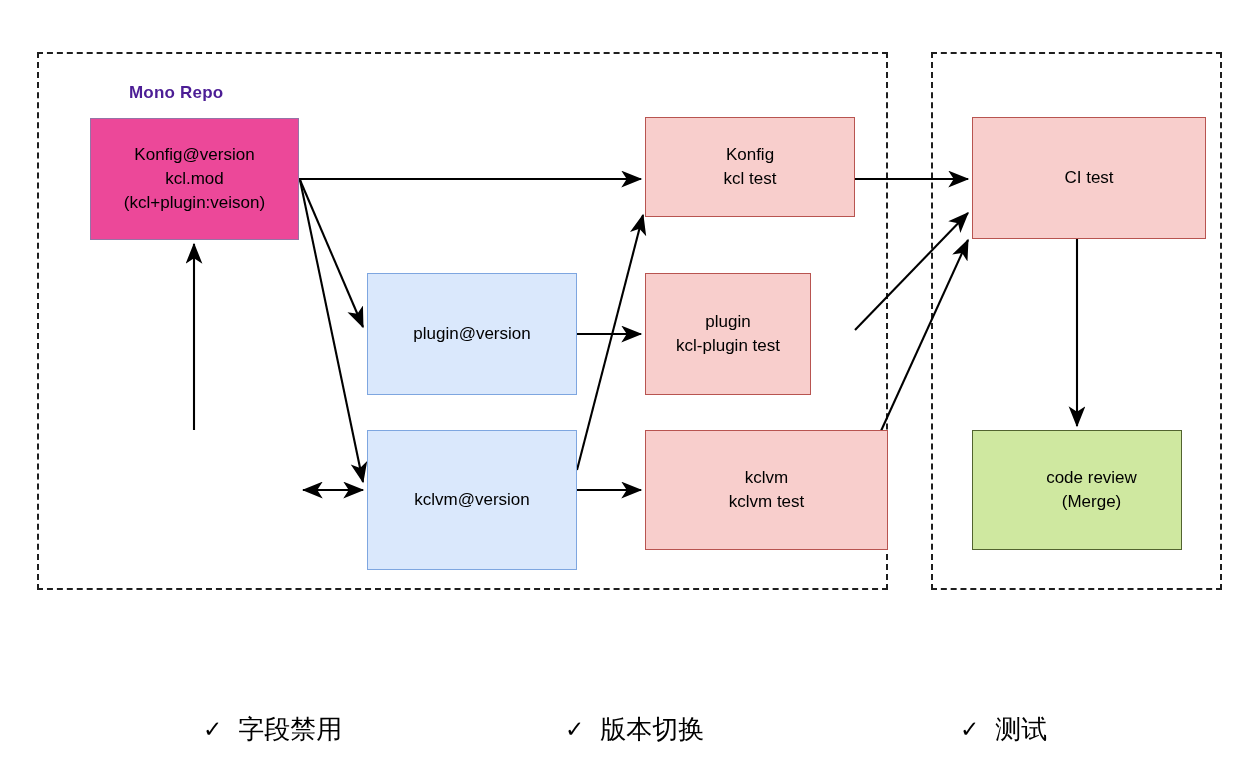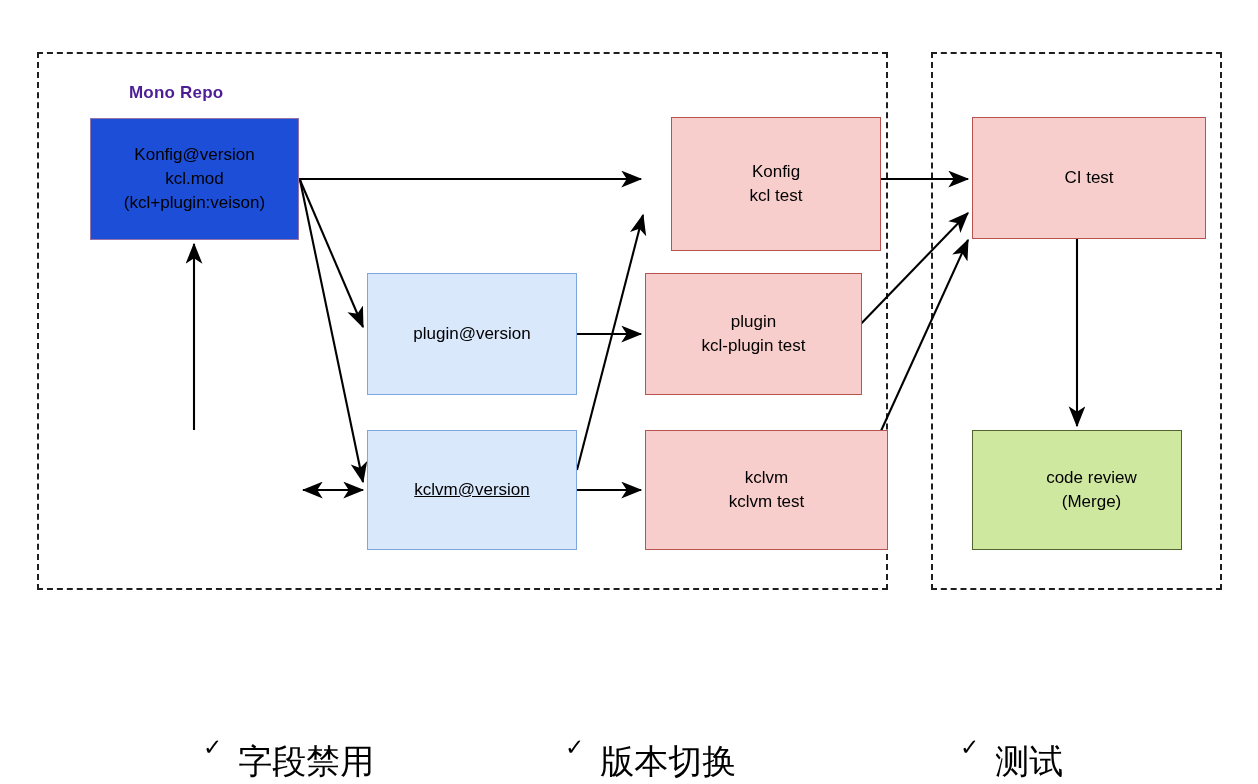--- a/index.html
+++ b/index.html
@@ -49,21 +49,21 @@
     text-align: center;
     font-size: 17px;
     line-height: 1.42;
     color: #000000;
     border-width: 1.6px;
     border-style: solid;
     white-space: pre-line;
     padding: 2px 4px;
   }
   .node-purple {
-    background: #1d4ed8;
+    background: #ec4899;
     border-color: #9673a6;
   }
   .node-blue {
     background: #dae8fc;
     border-color: #7ea6e0;
   }
   .node-red {
     background: #f8cecc;
     border-color: #b85450;
   }
@@ -89,23 +89,22 @@
     gap: 16px;
     font-size: 25px;
     color: #000000;
     white-space: nowrap;
   }
   .legend-check {
     font-size: 23px;
     line-height: 1;
   }
   .legend-label {
-    font-size: 34px;
+    font-size: 26px;
     line-height: 1;
-    margin-top: 28px;
   }
 </style>
 </head>
 <body>
 
 <div id="canvas">
 
   <div class="group-panel" id="panel-mono-repo" style="left: 37px; top: 52px; width: 851px; height: 538px;"></div>
   <div class="group-panel" id="panel-ci" style="left: 931px; top: 52px; width: 291px; height: 538px;"></div>
 
@@ -136,26 +135,26 @@
       </g>
   </svg>
 
   <div class="node node-purple" id="node-konfig-version" style="left: 90px; top: 118px; width: 209px; height: 122px;">Konfig@version
 kcl.mod
 (kcl+plugin:veison)</div>
 
 
   <div class="node node-blue" id="node-plugin-version" style="left: 367px; top: 273px; width: 210px; height: 122px;">plugin@version</div>
 
-  <div class="node node-blue" id="node-kclvm-version" style="left: 367px; top: 430px; width: 210px; height: 120px; text-decoration: underline;">kclvm@version</div>
+  <div class="node node-blue" id="node-kclvm-version" style="left: 367px; top: 430px; width: 210px; height: 140px;">kclvm@version</div>
 
-  <div class="node node-red" id="node-konfig-kcl-test" style="left: 671px; top: 117px; width: 210px; height: 134px;">Konfig
+  <div class="node node-red" id="node-konfig-kcl-test" style="left: 645px; top: 117px; width: 210px; height: 100px;">Konfig
 kcl test</div>
 
-  <div class="node node-red" id="node-plugin-kcl-plugin-test" style="left: 645px; top: 273px; width: 217px; height: 122px;">plugin
+  <div class="node node-red" id="node-plugin-kcl-plugin-test" style="left: 645px; top: 273px; width: 166px; height: 122px;">plugin
 kcl-plugin test</div>
 
   <div class="node node-red" id="node-kclvm-kclvm-test" style="left: 645px; top: 430px; width: 243px; height: 120px;">kclvm
 kclvm test</div>
 
   <div class="node node-red" id="node-ci-test" style="left: 972px; top: 117px; width: 234px; height: 122px;">CI test</div>
 
   <div class="node node-green" id="node-code-review" style="left: 972px; top: 430px; width: 210px; height: 120px; padding-left: 33px;">code review
 (Merge)</div>
 

